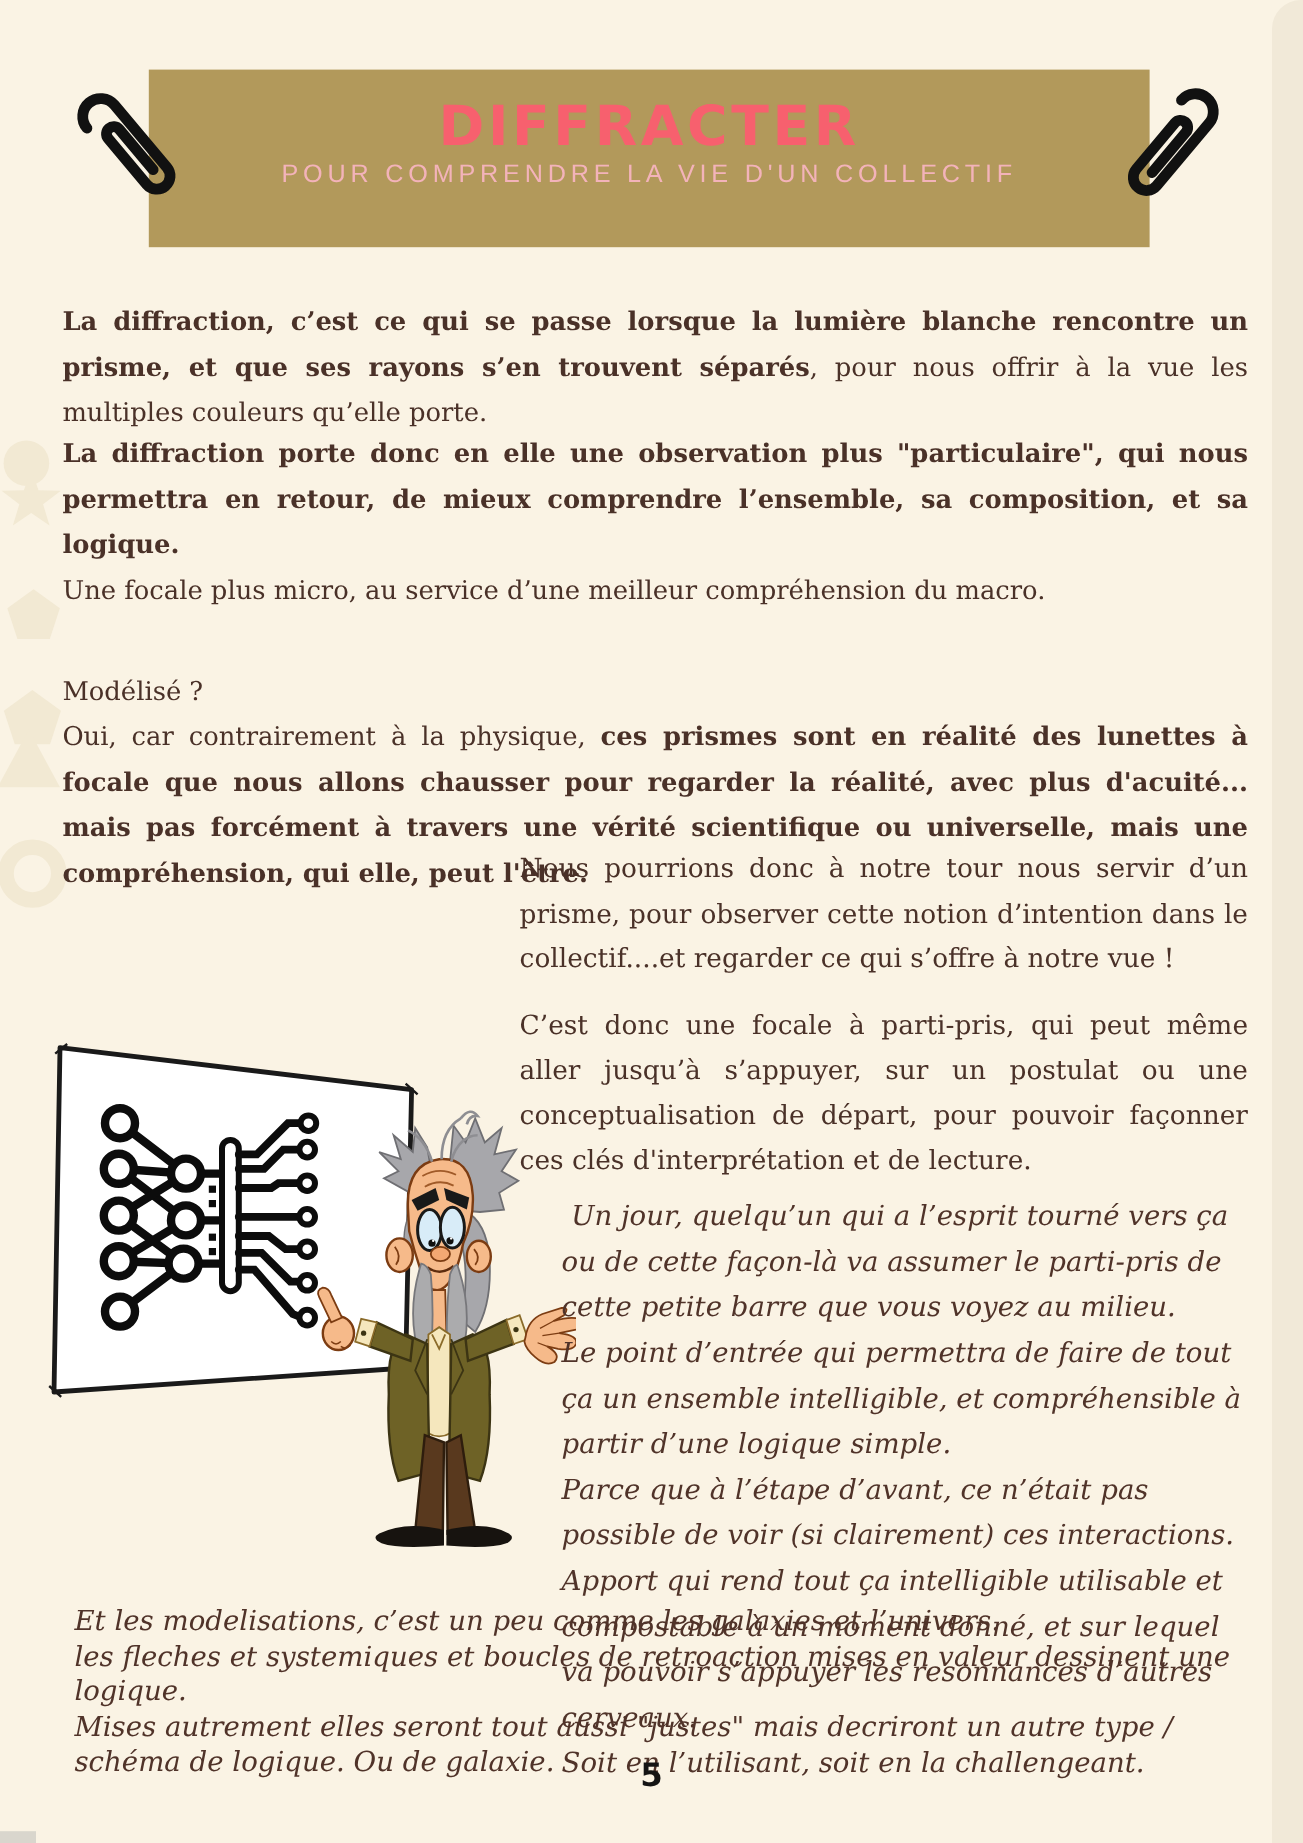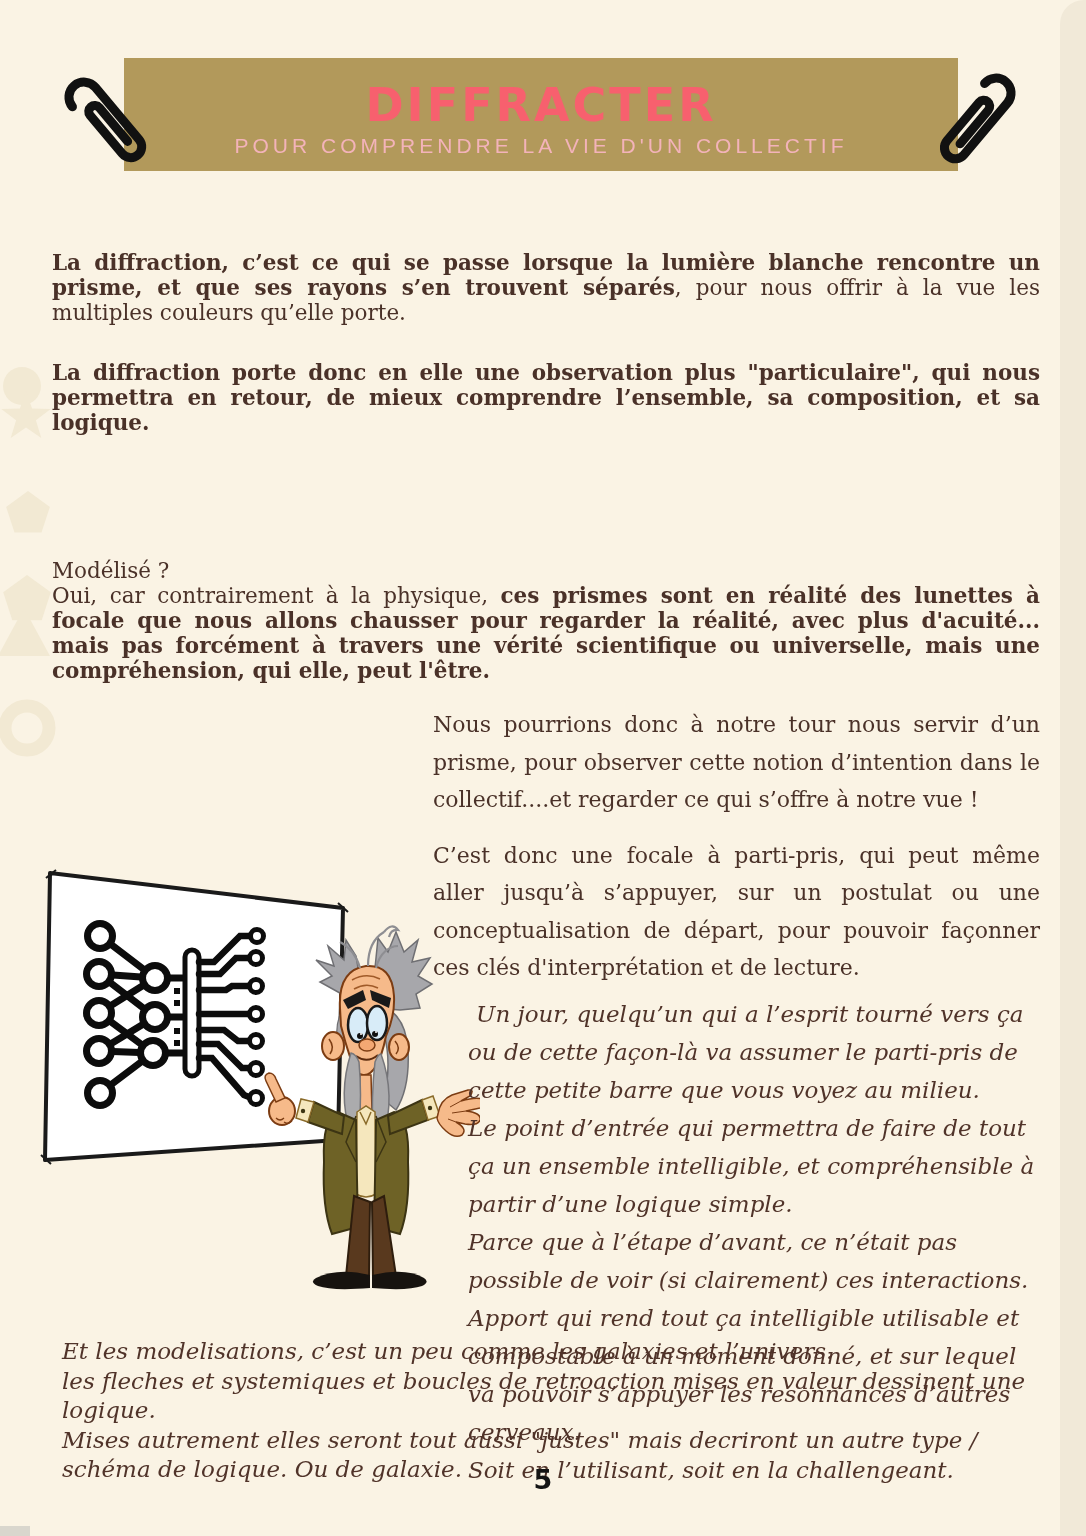--- a/index.html
+++ b/index.html
@@ -3,32 +3,32 @@
 <meta charset="utf-8">
 <style>
   html,body{margin:0;padding:0;background:#faf3e4;}
   .page{position:relative;width:1086px;height:1536px;background:#faf3e4;overflow:hidden;
         font-family:"DejaVu Serif",serif;color:#4a3128;}
   
   .edge-strip{position:absolute;right:0;top:0;width:26px;height:1536px;background:#f1e9d8;
               border-top-left-radius:24px;}
   .corner-chip{position:absolute;left:0;bottom:0;width:30px;height:10px;background:#d9d6cd;}
   
-  .banner{position:absolute;left:124px;top:58px;width:834px;height:113px;background:#b2995b;}
+  .banner{position:absolute;left:124px;top:58px;width:834px;height:148px;background:#b2995b;}
   .banner .title{margin-top:20px;text-align:center;font-family:"DejaVu Sans",sans-serif;
                  font-weight:800;font-size:46px;letter-spacing:3px;color:#f7606e;}
   .banner .subtitle{margin-top:2px;text-align:center;font-family:"Liberation Sans",sans-serif;
                     font-weight:400;font-size:21px;letter-spacing:4px;color:#f3b3ba;}
   .clip{position:absolute;}
   .clip-left{left:70px;top:66px;transform:rotate(-40deg);}
   .clip-right{left:932px;top:62px;transform:rotate(40deg);}
   
   .watermarks{position:absolute;left:0;top:360px;}
   
-  .para{position:absolute;left:52px;width:988px;font-size:21.5px;line-height:25px;
+  .para{position:absolute;left:52px;width:988px;font-size:21.5px;line-height:38px;
         text-align:justify;color:#4a3128;}
   .para b{font-weight:700;}
   .blockline{display:block;text-align:left;}
   .p1{top:228px;}
   .p2{top:338px;}
   .p3{top:477px;}
   .p4{top:536px;}
   
   .note{font-style:italic;color:#503329;}
   .note-left{position:absolute;left:86px;top:716px;width:300px;text-align:center;
@@ -72,21 +72,21 @@
 
   <svg class="clip clip-left" width="78" height="122" viewBox="0 0 78 122">
     <path d="M24 22 a15 15 0 0 1 30 0 v68 a11 11 0 0 1 -22 0 V40 a6 6 0 0 1 12 0 v44" fill="none" stroke="#111111" stroke-width="9" stroke-linecap="round"></path>
   </svg>
   <svg class="clip clip-right" width="78" height="122" viewBox="0 0 78 122">
     <path d="M24 22 a15 15 0 0 1 30 0 v68 a11 11 0 0 1 -22 0 V40 a6 6 0 0 1 12 0 v44" fill="none" stroke="#111111" stroke-width="9" stroke-linecap="round"></path>
   </svg>
 
   <p class="para p1"><b>La diffraction, c’est ce qui se passe lorsque la lumière blanche rencontre un prisme, et que ses rayons s’en trouvent séparés</b><span>, pour nous offrir à la vue les multiples couleurs qu’elle porte.</span></p>
 
-  <p class="para p2"><b>La diffraction porte donc en elle une observation plus "particulaire", qui nous permettra en retour, de mieux comprendre l’ensemble, sa composition, et sa logique.</b></p>
+  <p class="para p2"><b>La diffraction porte donc en elle une observation plus "particulaire", qui nous permettra en retour, de mieux comprendre l’ensemble, sa composition, et sa logique.</b><span class="blockline">Une focale plus micro, au service d’une meilleur compréhension du macro.</span></p>
 
 
   <p class="para p4"><span class="blockline">Modélisé ?</span><span>Oui, car contrairement à la physique, </span><b>ces prismes sont en réalité des lunettes à focale que nous allons chausser pour regarder la réalité, avec plus d'acuité... mais pas forcément à travers une vérité scientifique ou universelle, mais une compréhension, qui elle, peut l'être.</b></p>
 
 
   <div class="col-right">
     <p>Nous pourrions donc à notre tour nous servir d’un prisme, pour observer cette notion d’intention dans le collectif....et regarder ce qui s’offre à notre vue !</p>
     <p>C’est donc une focale à parti-pris, qui peut même aller jusqu’à s’appuyer, sur un postulat ou une conceptualisation de départ, pour pouvoir façonner ces clés d'interprétation et de lecture.</p>
   </div>
 

